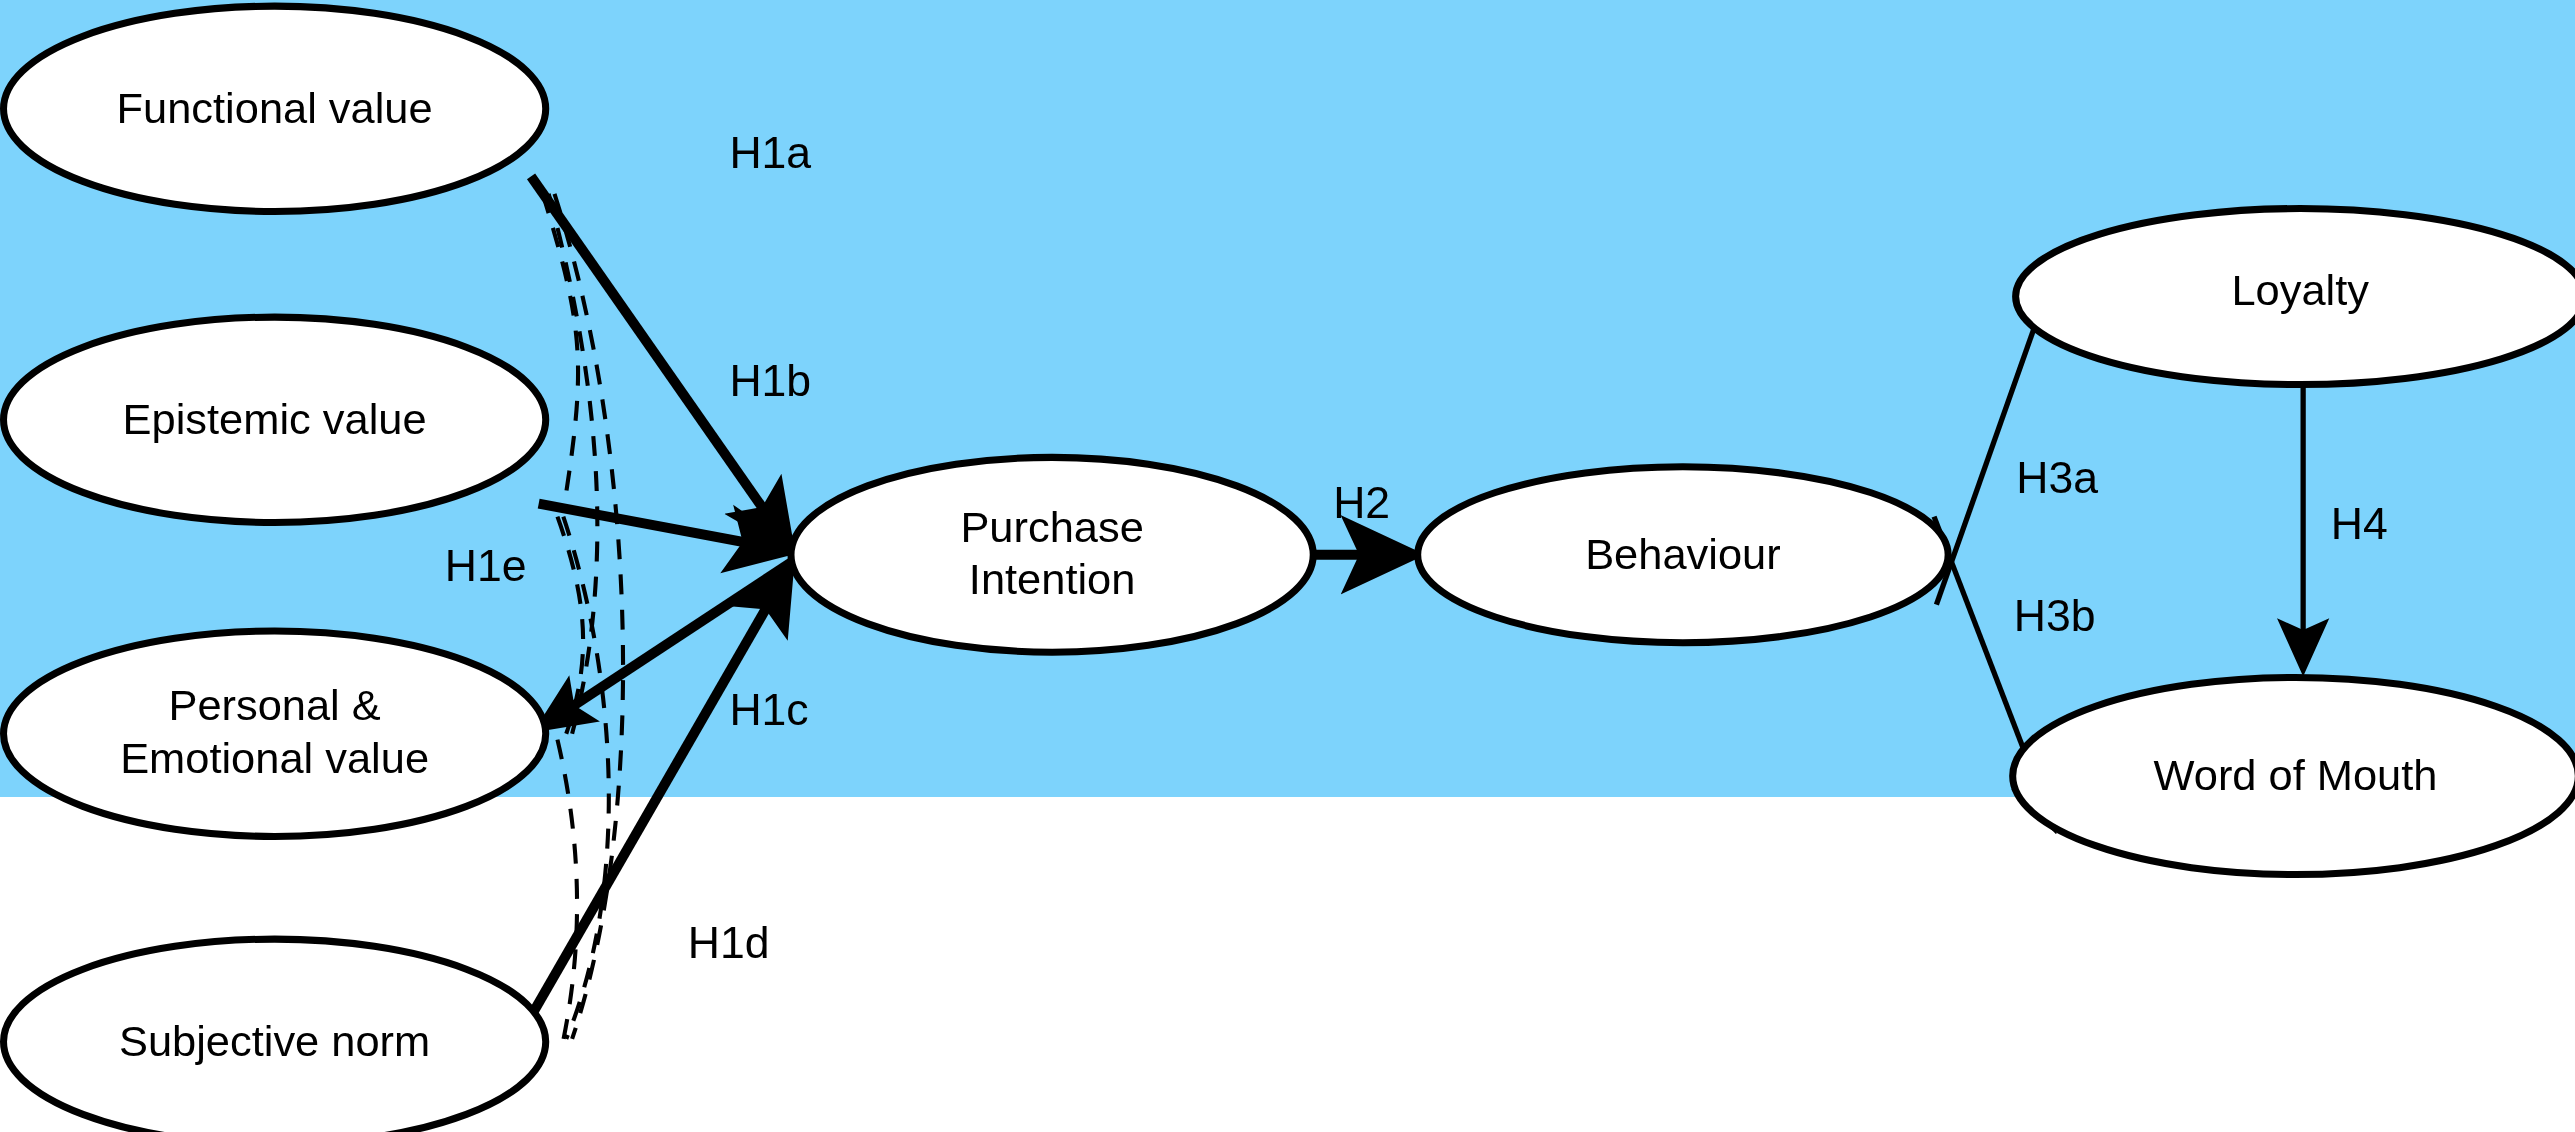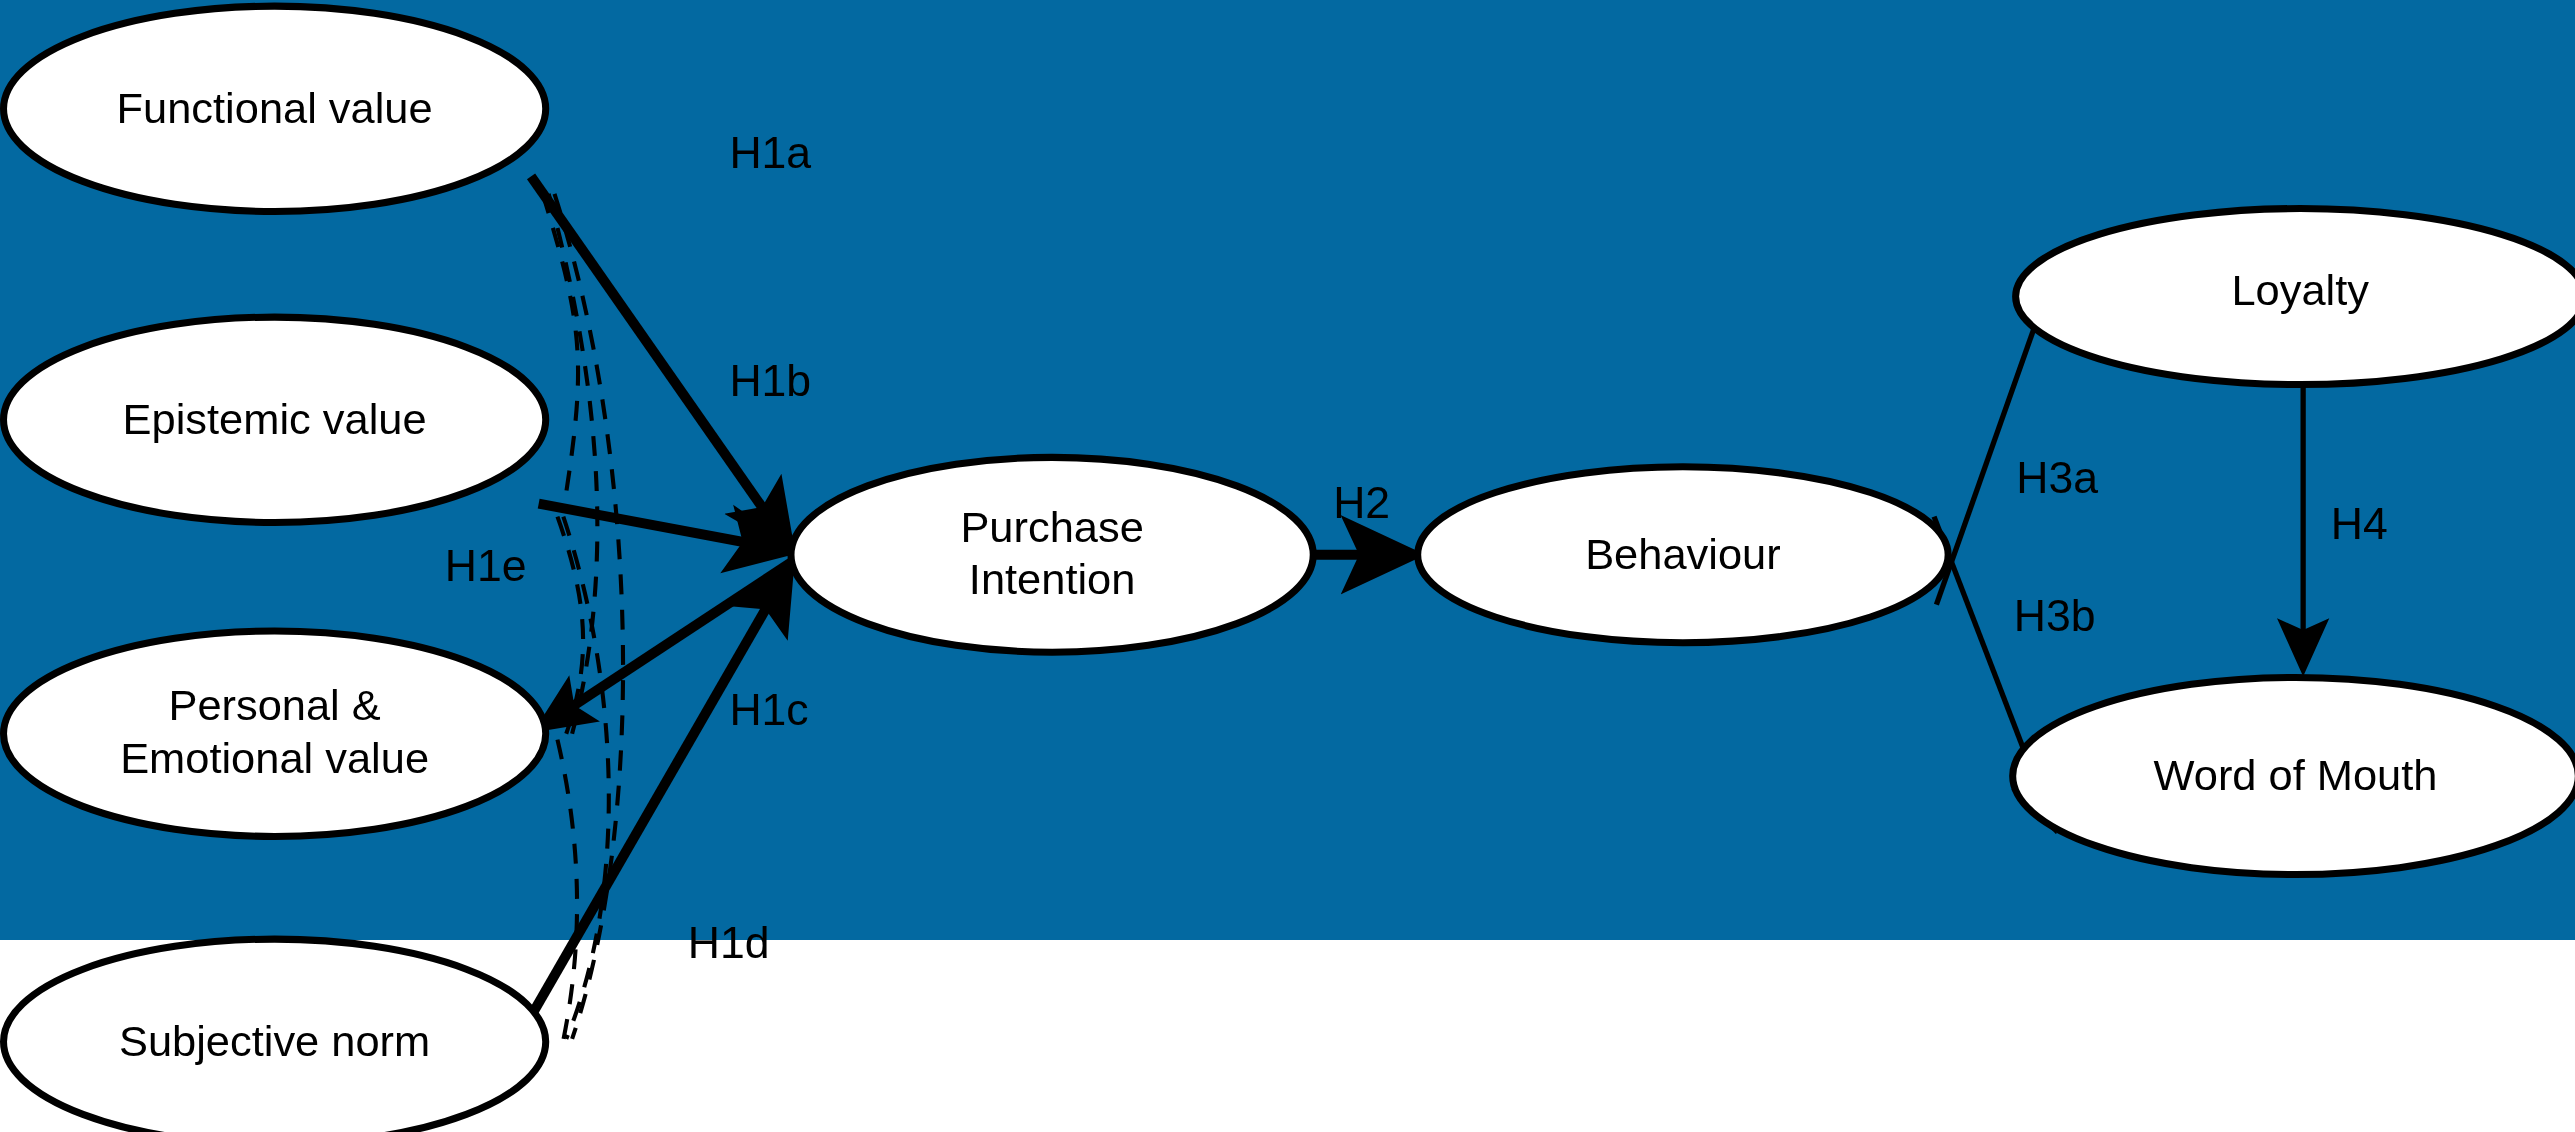--- a/index.html
+++ b/index.html
@@ -10,22 +10,22 @@
   }
   body {
     width: 2576px;
     height: 1133px;
     overflow: hidden;
     font-family: "Liberation Sans", sans-serif;
   }
   #diagram-root {
     position: relative;
     width: 2576px;
-    height: 940px;
-    background: #0369a1;
+    height: 797px;
+    background: #7dd3fc;
     text-decoration: underline;
   }
   svg#model-svg {
     display: block;
     width: 2576px;
     height: 1133px;
   }
   .node-ellipse {
     fill: #ffffff;
     stroke: #000000;

